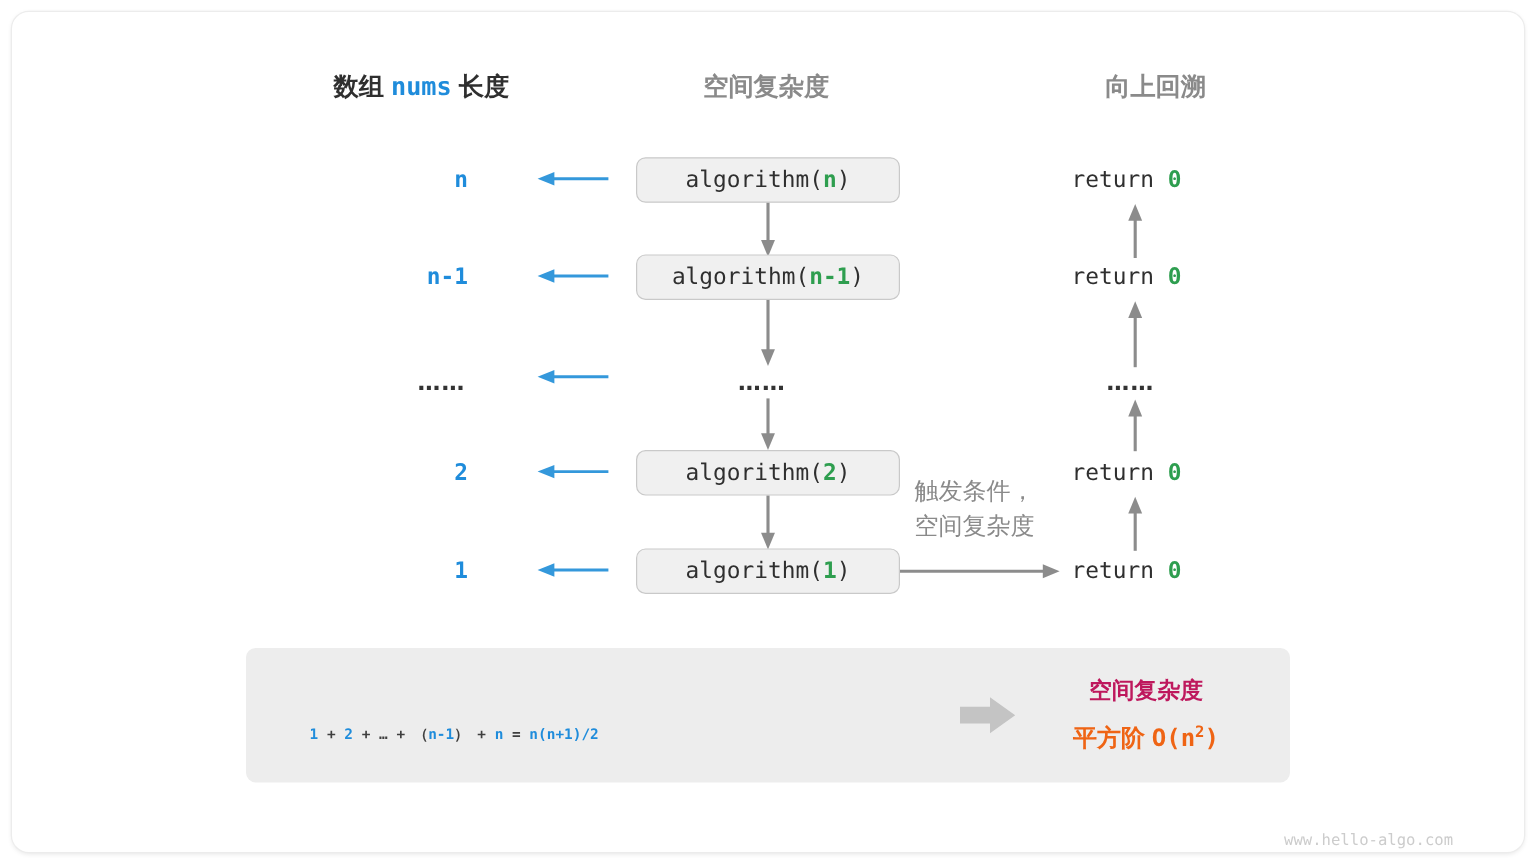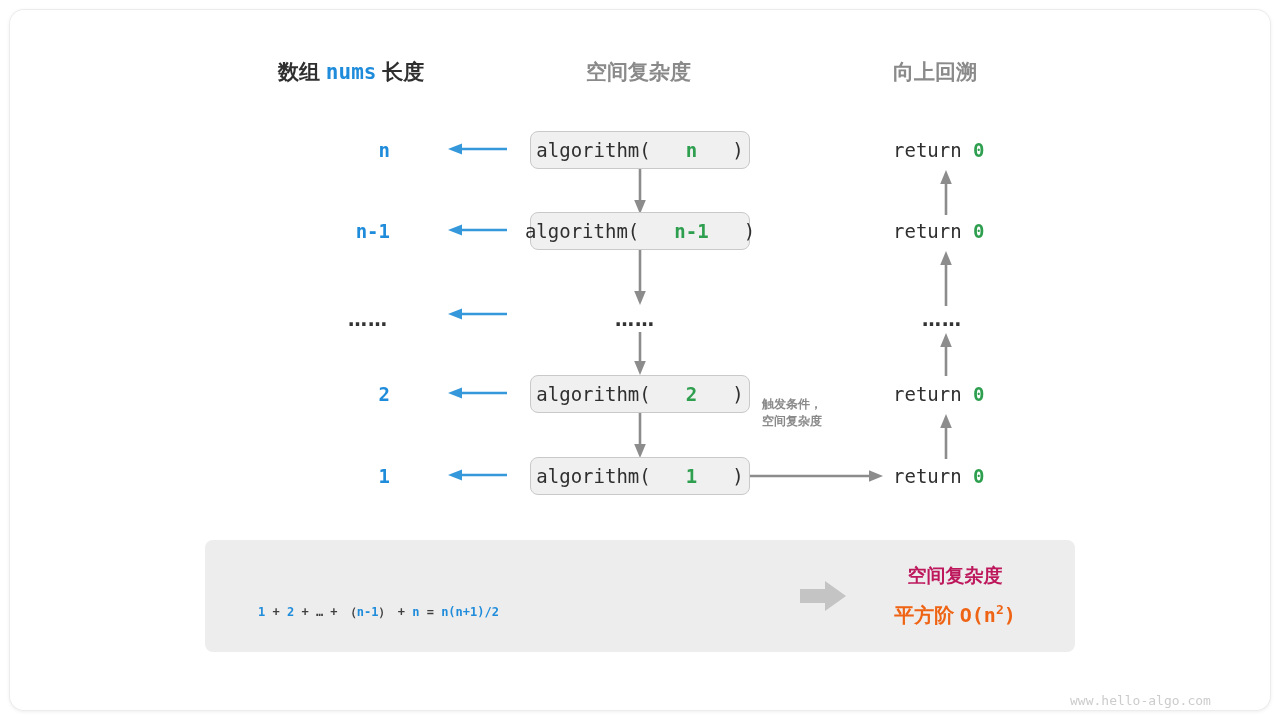--- a/index.html
+++ b/index.html
@@ -68,37 +68,36 @@
     border: 1px solid #c9c9c9;
     border-radius: 8px;
     height: 38px;
     display: flex;
     align-items: center;
     justify-content: center;
     font-family: "DejaVu Sans Mono", "Liberation Mono", monospace;
     font-size: 19px;
     color: #2f2f2f;
     white-space: nowrap;
-    gap: 35px;
   }
   .callbox .arg { color: #2e9e4f; font-weight: bold; }
 
   
   .ret {
     font-family: "DejaVu Sans Mono", "Liberation Mono", monospace;
     font-size: 19px;
     color: #2f2f2f;
     white-space: nowrap;
   }
   .ret .zero { color: #2e9e4f; font-weight: bold; }
 
   
   .note {
-    font-size: 12px;
-    font-weight: bold;
+    font-size: 20px;
+    font-weight: normal;
     color: #8a8a8a;
     line-height: 1.45;
     white-space: nowrap;
   }
 
   
   .panel {
     box-sizing: border-box;
     background: #ededed;
     border-radius: 8px;
@@ -151,21 +150,21 @@
 
 <div id="canvas">
   <div class="frame"></div>
 
   <div class="abs col-head" style="left:278px; top:58px;">
     <span class="head-dark">数组</span>
     <span class="head-blue">nums</span>
     <span class="head-dark">长度</span>
   </div>
   <div class="abs col-head head-gray" style="left:586px; top:58px;">空间复杂度</div>
-  <div class="abs col-head head-gray" style="left:893px; top:58px;">向上回溯</div>
+  <div class="abs col-head head-gray" style="left:921px; top:58px;">向上回溯</div>
 
   <div class="abs len-label" style="left:300px; top:139px; width:90px;">n</div>
   <div class="abs" style="left:446px; top:141px;">
     <svg width="62" height="16" viewBox="0 0 62 16">
       <line x1="61" y1="8" x2="14" y2="8" stroke="#3498db" stroke-width="2.4"></line>
       <path d="M2 8 L16 2.4 L16 13.6 Z" fill="#3498db"></path>
     </svg>
   </div>
   <div class="abs callbox" style="left:530px; top:131px; width:220px;">
     <span>algorithm(</span>

